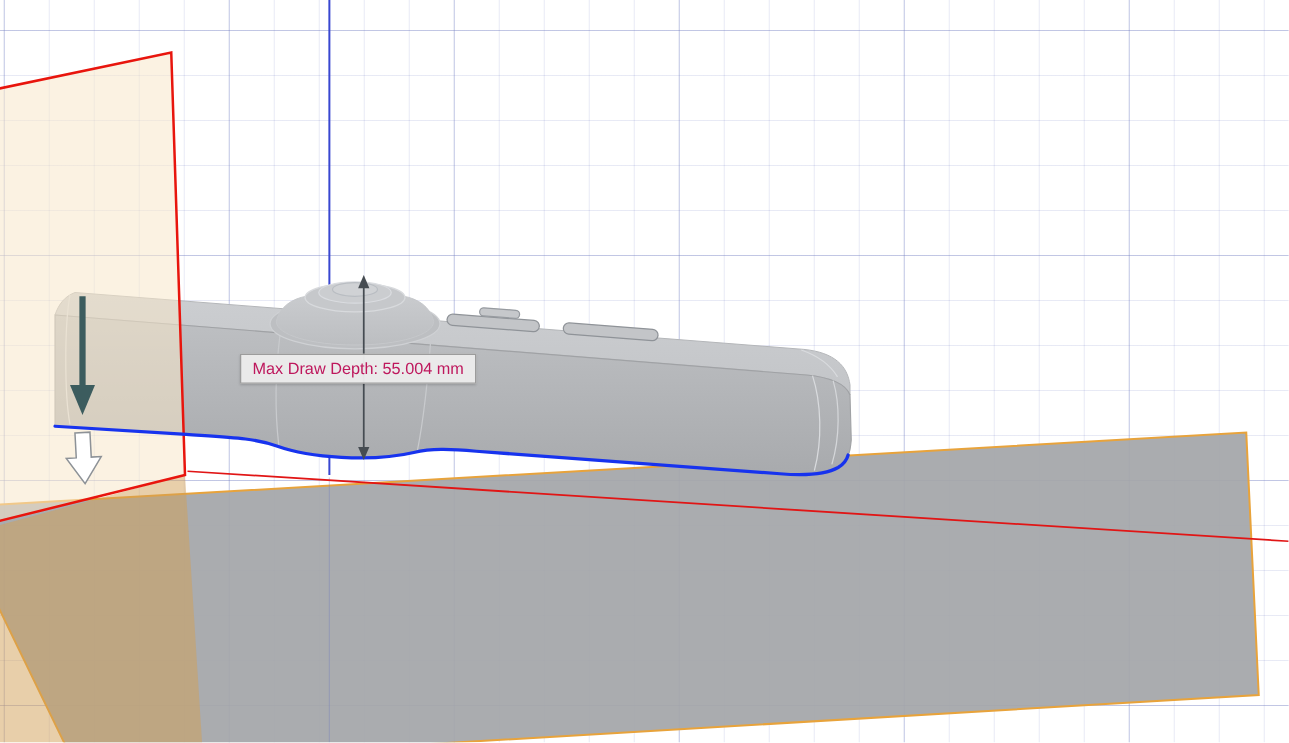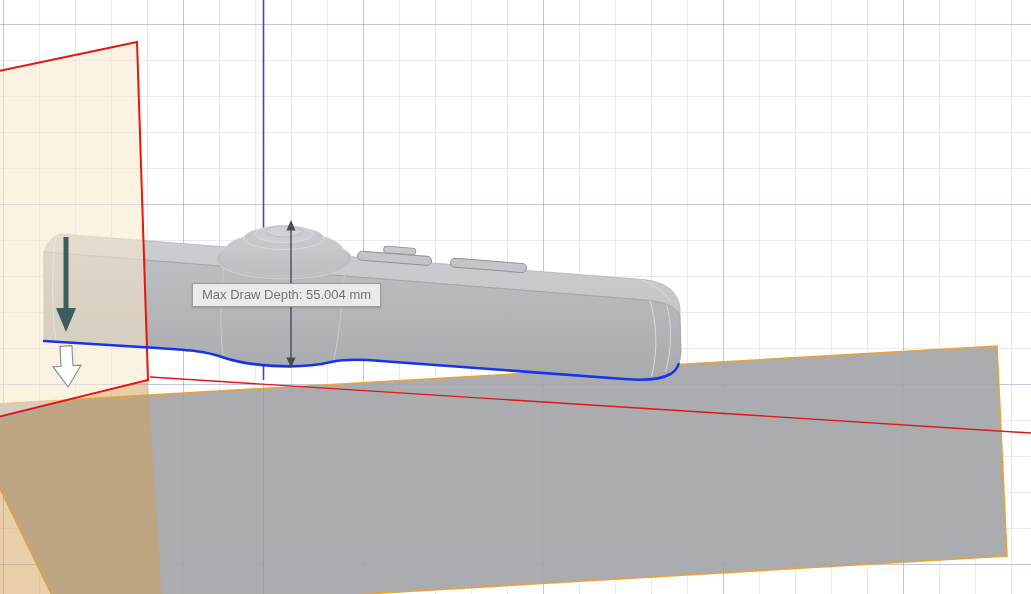--- a/index.html
+++ b/index.html
@@ -33,21 +33,21 @@
   .tooltip {
     position: absolute;
     left: 192px;
     top: 283px;
     padding: 3px 9px 4px 9px;
     background: rgba(235,235,235,0.97);
     border: 1px solid #9c9c9c;
     box-shadow: 0 1px 2px rgba(0,0,0,0.18);
     font-size: 13px;
     line-height: 15px;
-    color: #737373;
+    color: #be185d;
     white-space: nowrap;
     z-index: 10;
   }
 </style>
 </head>
 <body>
 
 <div class="canvas">
 
   <svg class="scene-svg" viewBox="0 0 1031 594">

